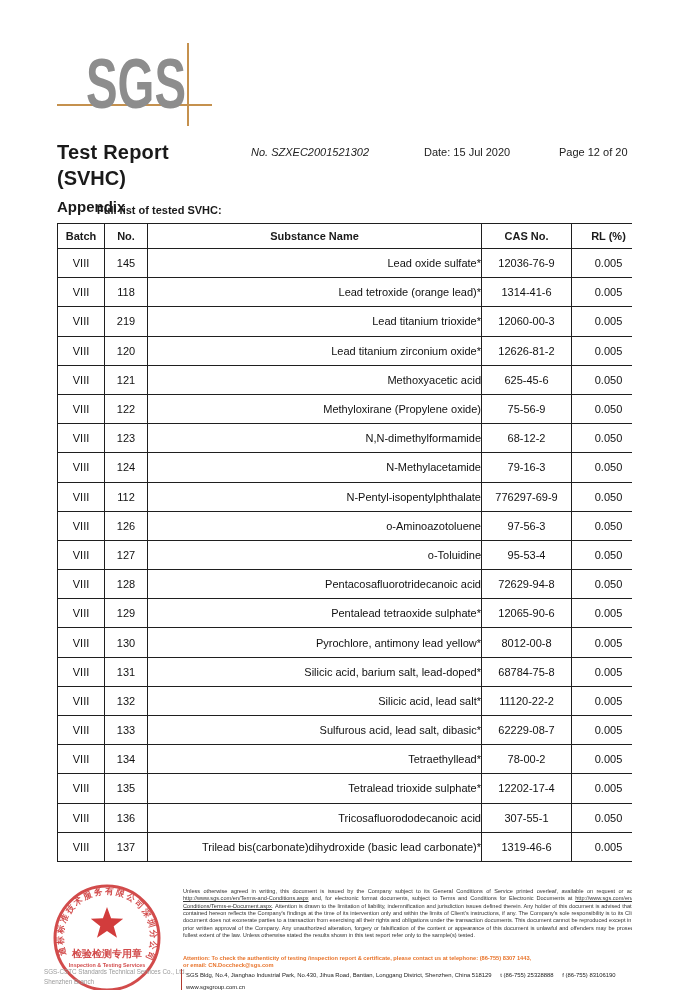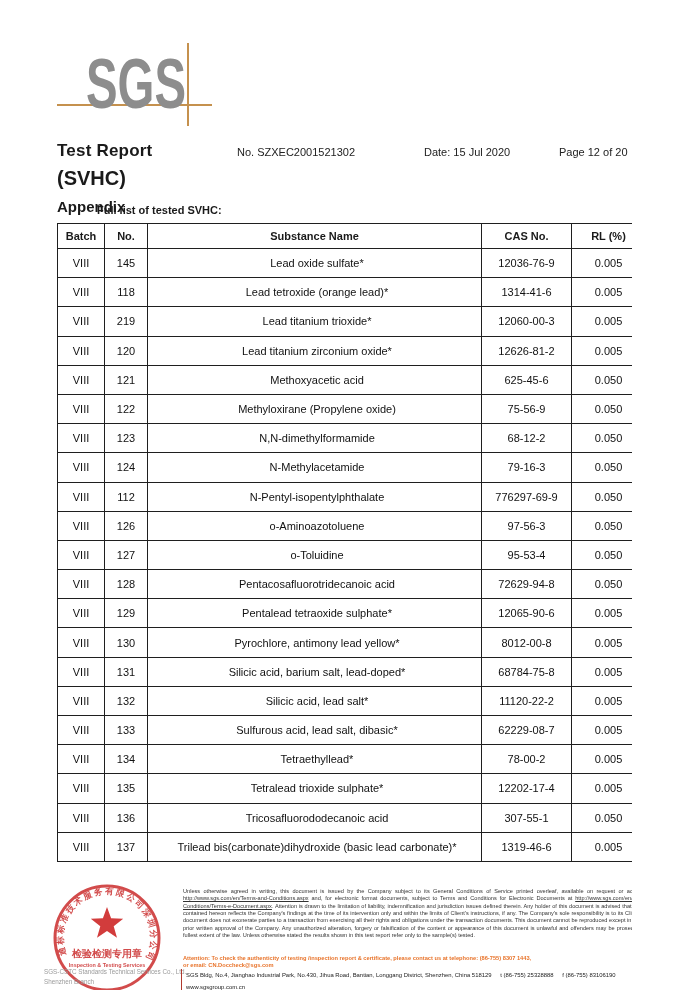--- a/index.html
+++ b/index.html
@@ -1,35 +1,35 @@
 <!DOCTYPE html>
 <html><head>
 <meta charset="utf-8">
 <style>
   html,body{margin:0;padding:0;}
   body{width:700px;height:990px;background:#fff;font-family:"Liberation Sans",sans-serif;color:#1a1a1a;}
   .page{position:relative;width:632px;height:990px;background:#fff;overflow:hidden;margin-top:22px;}
 
   
   .logo-svg{position:absolute;left:50px;top:14px;}
-  .title1{position:absolute;left:57px;top:119px;font-size:17px;font-weight:bold;letter-spacing:.2px;}
+  .title1{position:absolute;left:57px;top:119px;font-size:20px;font-weight:bold;letter-spacing:.2px;}
   .title2{position:absolute;left:57px;top:145px;font-size:20px;font-weight:bold;}
   .meta{position:absolute;top:124px;font-size:11px;color:#222;}
-  .meta-no{left:237px;}
+  .meta-no{left:251px;font-style:italic;}
   .meta-date{left:424px;}
   .meta-page{left:559px;}
   .appendix{position:absolute;left:57px;top:176px;font-size:15px;font-weight:bold;text-align:right;}
   .fulllist{position:absolute;left:57px;top:182px;font-size:11px;font-weight:bold;padding-left:40px;}
 
   
   table.svhc{border-collapse:collapse;position:absolute;left:57px;top:201px;width:588px;table-layout:fixed;}
   .svhc th,.svhc td{border:1.5px solid #1f1f1f;font-size:11px;overflow:hidden;white-space:nowrap;padding:0;}
   .svhc th{height:24px;font-weight:bold;}
   .svhc td{height:28.2px;text-align:center;color:#111;}
-  .svhc td.col-name{text-align:center;padding-left:5px;}
+  .svhc td.col-name{text-align:right;padding-left:5px;}
   .w-batch{width:47px;}.w-no{width:43px;}.w-name{width:334px;}.w-cas{width:90px;}.w-rl{width:74px;}
 
   
   .disclaimer{position:absolute;left:183px;top:866px;width:478px;font-size:5.6px;line-height:7.35px;text-align:justify;color:#333;}
   .disclaimer .url{text-decoration:underline;}
   .attention{position:absolute;left:183px;top:933px;width:478px;font-size:5.7px;line-height:7.3px;font-weight:bold;color:#e8732a;}
   .addr{position:absolute;left:181px;top:947px;width:490px;font-size:5.9px;line-height:12px;color:#222;border-left:1.5px solid #b03a2e;padding-left:4px;}
   .addr .seg{margin-right:7px;}
   .footer-rule{position:absolute;left:180px;top:972px;width:518px;height:2.5px;background:#4d4640;}
   .member{position:absolute;right:58px;top:977px;font-size:9px;color:#222;}

